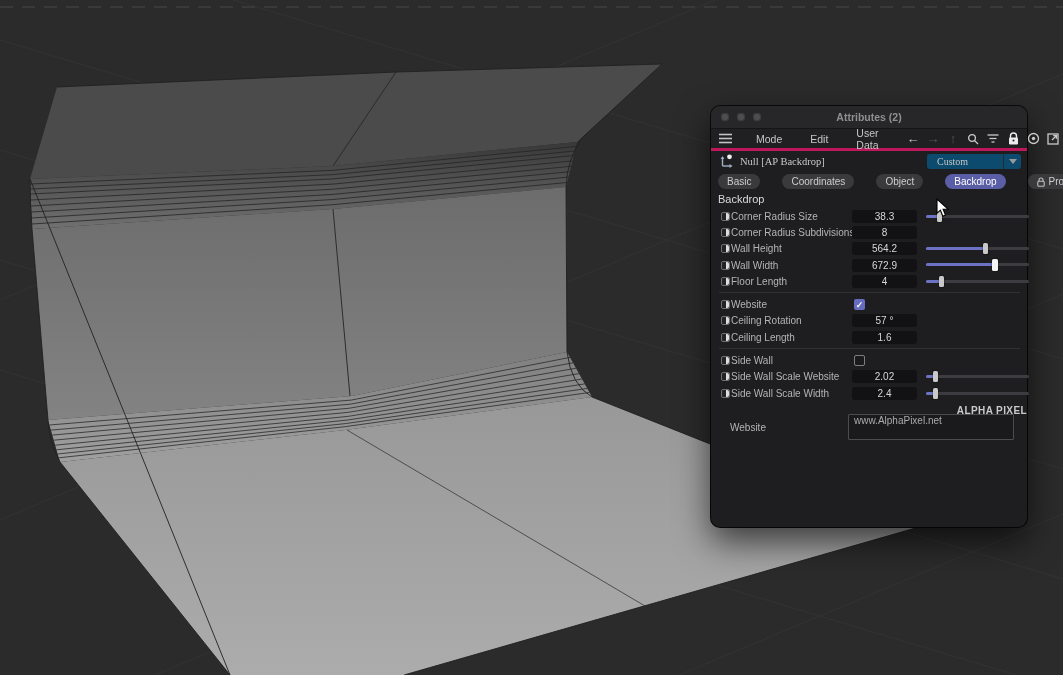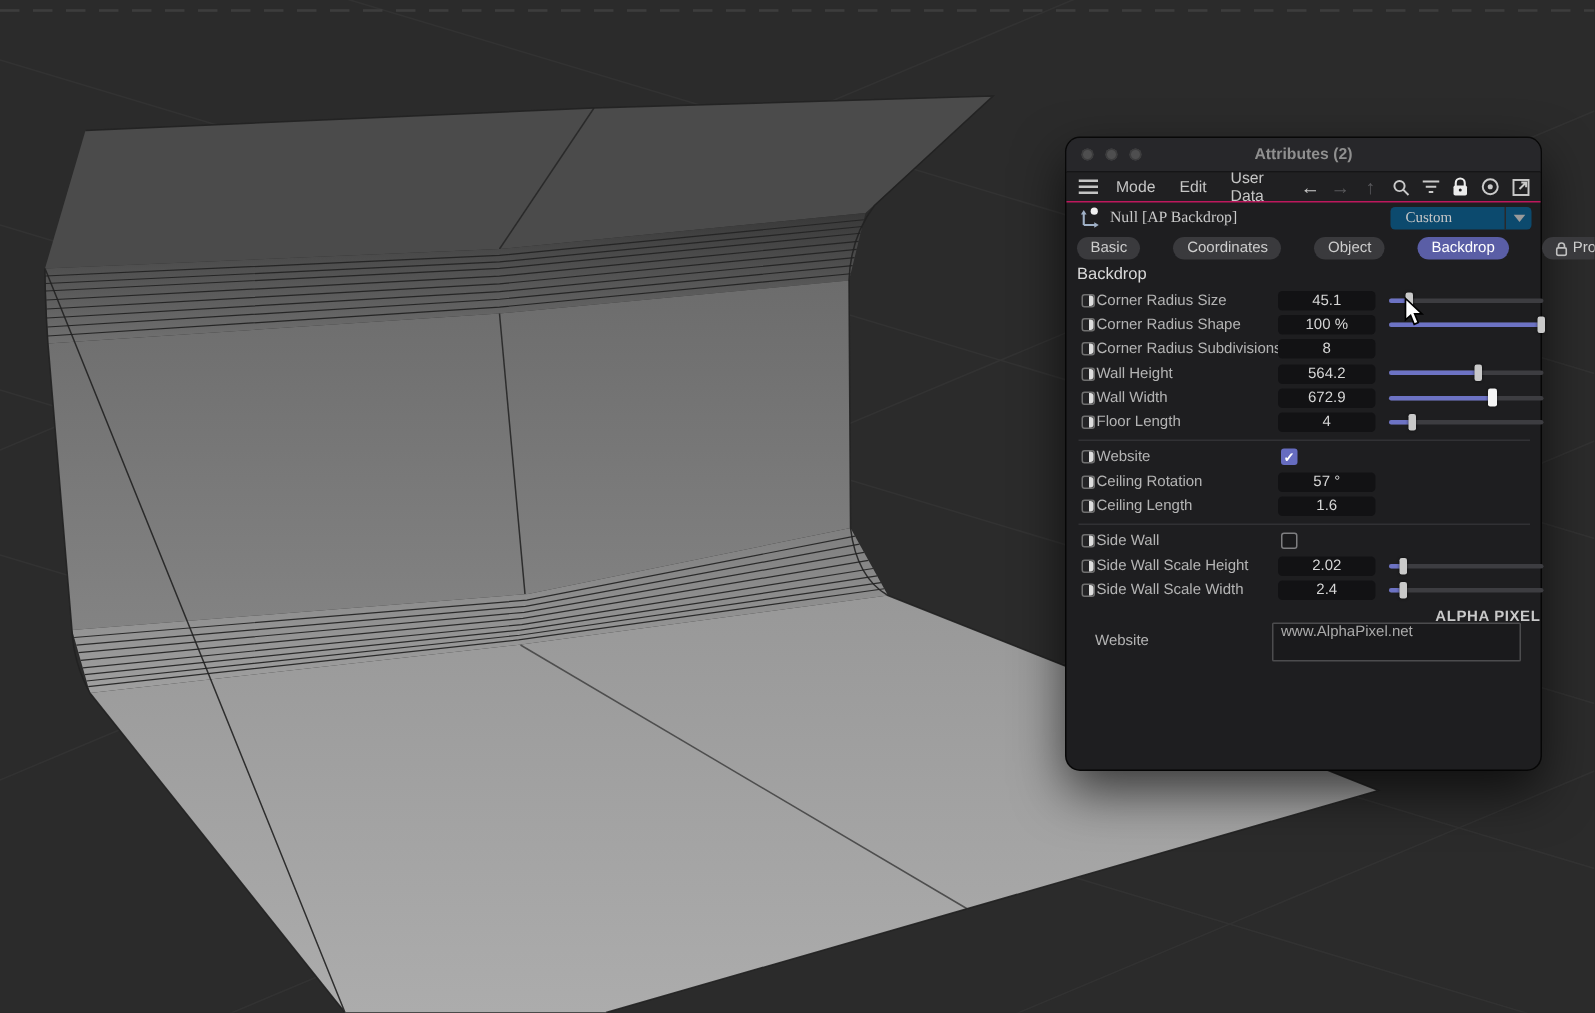--- a/index.html
+++ b/index.html
@@ -6,31 +6,31 @@
   body{
     width:1063px;height:675px;overflow:hidden;position:relative;
     background:#2b2b2b;
     font-family:"Liberation Sans", sans-serif;
     -webkit-font-smoothing:antialiased;
   }
   
   #viewport{position:absolute;left:0;top:0;width:1063px;height:675px;}
   
   .panel{
-    position:absolute;left:711px;top:92px;width:316px;height:421px;
+    position:absolute;left:711px;top:106px;width:316px;height:421px;
     background:#1e1e20;border-radius:9px;
     box-shadow:0 14px 34px rgba(0,0,0,.65), 0 0 0 1px #0a0a0a;
     font-size:10px;color:#b4b4b4;
   }
   .titlebar{height:22px;display:flex;align-items:center;position:relative;
     background:#27272a;border-radius:9px 9px 0 0;border-bottom:1px solid #151517;}
   .lights{position:absolute;left:10px;display:flex;gap:8px;}
   .light{width:8px;height:8px;border-radius:50%;background:#4e4e4f;box-shadow:inset 0 0 0 1px #3c3c3d;}
   .title{flex:1;text-align:center;color:#8f8f8f;font-weight:bold;font-size:10.5px;}
-  .menubar{height:19px;display:flex;align-items:center;padding:0 7px 0 8px;background:#202022;border-bottom:1px solid #be185d;}
+  .menubar{height:19px;display:flex;align-items:center;padding:0 7px 0 8px;background:#202022;border-bottom:3px solid #be185d;gap:12px;}
   .hamb{display:flex;align-items:center;margin-right:12px;}
   .menu-item{color:#c6c6c6;font-size:10.5px;margin-right:16px;}
   .mb-icons{margin-left:auto;display:flex;align-items:center;gap:7px;}
   .mbi{width:13px;height:14px;display:flex;align-items:center;justify-content:center;font-size:13px;line-height:13px;color:#c9c9c9;}
   .mbi.dim{color:#58585b;}
   .objrow{height:21px;display:flex;align-items:center;padding:0 6px 0 8px;font-family:Liberation Serif, serif;}
   .objlabel{margin-left:6px;color:#c9c9c9;font-size:10.5px;}
   .preset{margin-left:auto;width:94px;height:15px;background:#0c4a6e;border-radius:3px;
     display:flex;align-items:center;color:#c6c6c6;}
   .preset .txt{padding-left:10px;flex:1;}
@@ -252,39 +252,29 @@
         <span>Protection</span>
       </span>
     </div>
 
   <div class="section-title">Backdrop</div>
 
   <div class="params" id="params">
       <div class="prow">
         <span class="picon"></span>
         <span class="plabel">Corner Radius Size</span>
-        <span class="vbox">45.1</span>
+        <span class="vbox">38.3</span>
         <span class="slider">
           <span class="track"></span>
           <span class="fill" style="width: 13%;"></span>
           <span class="handle" style="left: calc(13% - 2px);"></span>
         </span>
       </div>
       <div class="prow">
         <span class="picon"></span>
-        <span class="plabel">Corner Radius Shape</span>
-        <span class="vbox">100 %</span>
-        <span class="slider">
-          <span class="track"></span>
-          <span class="fill" style="width: 98.5%;"></span>
-          <span class="handle" style="left: calc(98.5% - 2px);"></span>
-        </span>
-      </div>
-      <div class="prow">
-        <span class="picon"></span>
         <span class="plabel">Corner Radius Subdivisions</span>
         <span class="vbox">8</span>
       </div>
       <div class="prow">
         <span class="picon"></span>
         <span class="plabel">Wall Height</span>
         <span class="vbox">564.2</span>
         <span class="slider">
           <span class="track"></span>
           <span class="fill" style="width: 57%;"></span>
@@ -328,21 +318,21 @@
         <span class="vbox">1.6</span>
       </div>
       <div class="gdivider"></div>
       <div class="prow">
         <span class="picon"></span>
         <span class="plabel">Side Wall</span>
         <span class="cbox unchecked"></span>
       </div>
       <div class="prow">
         <span class="picon"></span>
-        <span class="plabel">Side Wall Scale Height</span>
+        <span class="plabel">Side Wall Scale Website</span>
         <span class="vbox">2.02</span>
         <span class="slider">
           <span class="track"></span>
           <span class="fill" style="width: 8.5%;"></span>
           <span class="handle" style="left: calc(8.5% - 2px);"></span>
         </span>
       </div>
       <div class="prow">
         <span class="picon"></span>
         <span class="plabel">Side Wall Scale Width</span>

